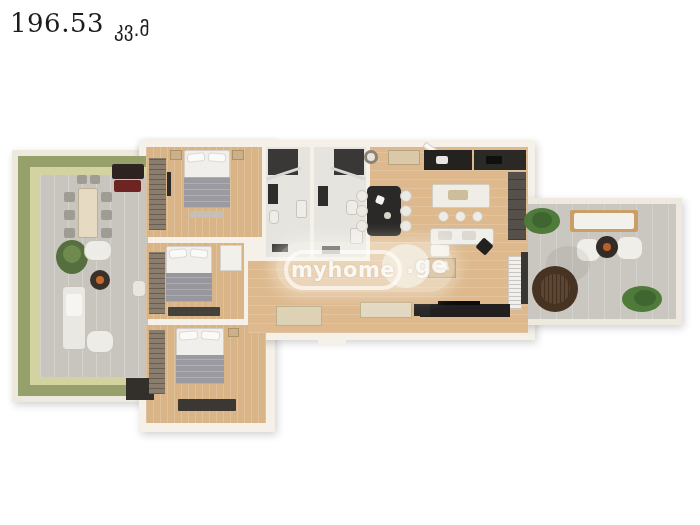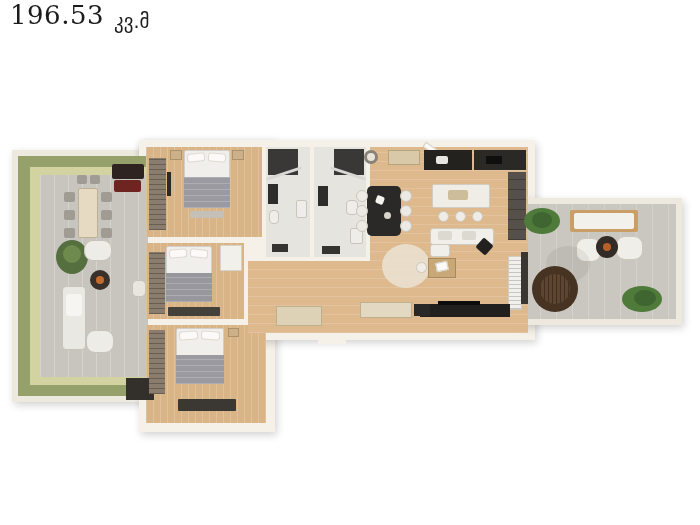--- a/index.html
+++ b/index.html
@@ -1,18 +1,18 @@
 <!DOCTYPE html>
 <html><head>
 <meta charset="utf-8">
 <style>
   html,body{margin:0;padding:0;background:#ffffff;}
   .canvas{position:relative;width:700px;height:525px;background:#ffffff;overflow:hidden;
           font-family:"DejaVu Sans","Liberation Sans",sans-serif;}
-  .area-label{position:absolute;left:10px;top:0;color:#1c1c1c;white-space:nowrap;}
+  .area-label{position:absolute;left:10px;top:8px;color:#1c1c1c;white-space:nowrap;}
   .area-label .val{font-family:"DejaVu Serif","Liberation Serif",serif;font-size:26px;letter-spacing:0.5px;}
   .area-label .unit{font-family:"DejaVu Sans","DejaVu Serif",sans-serif;font-size:19px;position:relative;top:4px;margin-left:5px;}
   #plan{position:absolute;left:0;top:0;width:700px;height:525px;}
   #plan div{position:absolute;box-sizing:border-box;}
   .watermark{position:absolute;left:276px;top:240px;width:184px;height:56px;z-index:60;pointer-events:none;}
   .wm-blob{position:absolute;left:0;top:2px;width:178px;height:50px;background:rgba(255,253,245,0.42);
            border-radius:28px;box-shadow:0 0 14px 6px rgba(255,253,245,0.35);}
   .wm-pill{position:absolute;left:8px;top:10px;width:110px;height:32px;border:4px solid rgba(255,255,255,0.65);
            border-radius:20px;display:flex;align-items:center;justify-content:center;}
   .wm-name{font-size:21px;font-weight:bold;color:rgba(255,255,255,0.88);
@@ -148,13 +148,20 @@
       <div style="left: 603px; top: 243px; width: 8px; height: 8px; background-color: rgb(185, 95, 42); border-radius: 50%;"></div>
       <div style="left: 546px; top: 246px; width: 44px; height: 36px; background-color: rgba(0, 0, 0, 0.06); border-radius: 50%;"></div>
       <div style="left: 532px; top: 266px; width: 46px; height: 46px; background-color: rgb(71, 51, 34); border-radius: 50%;"></div>
       <div style="left: 540px; top: 274px; width: 30px; height: 30px; background-color: rgb(93, 69, 48); border-radius: 50%; background-image: repeating-linear-gradient(90deg, rgba(0, 0, 0, 0.3) 0px, rgba(0, 0, 0, 0.3) 1px, transparent 1px, transparent 4px);"></div>
       <div style="left: 524px; top: 208px; width: 36px; height: 26px; background-color: rgb(78, 122, 58); border-radius: 50%;"></div>
       <div style="left: 532px; top: 212px; width: 20px; height: 16px; background-color: rgb(63, 101, 48); border-radius: 50%;"></div>
       <div style="left: 622px; top: 286px; width: 40px; height: 26px; background-color: rgb(78, 122, 58); border-radius: 50%;"></div>
       <div style="left: 634px; top: 290px; width: 22px; height: 16px; background-color: rgb(63, 101, 48); border-radius: 50%;"></div>
     </div>
 
+  <div class="watermark">
+    <div class="wm-blob"></div>
+    <div class="wm-pill">
+      <span class="wm-name">myhome</span>
+    </div>
+    <span class="wm-ge">.ge</span>
+  </div>
 </div>
 
 </body></html>

